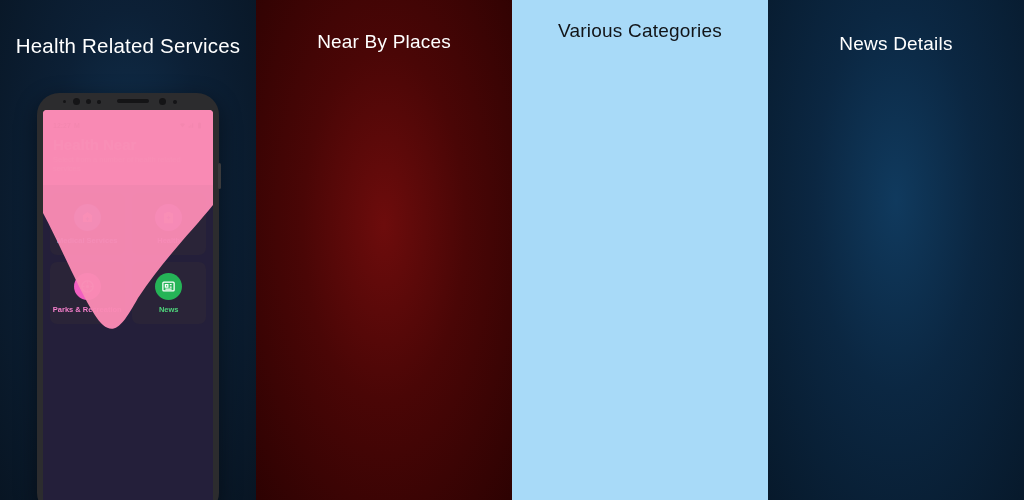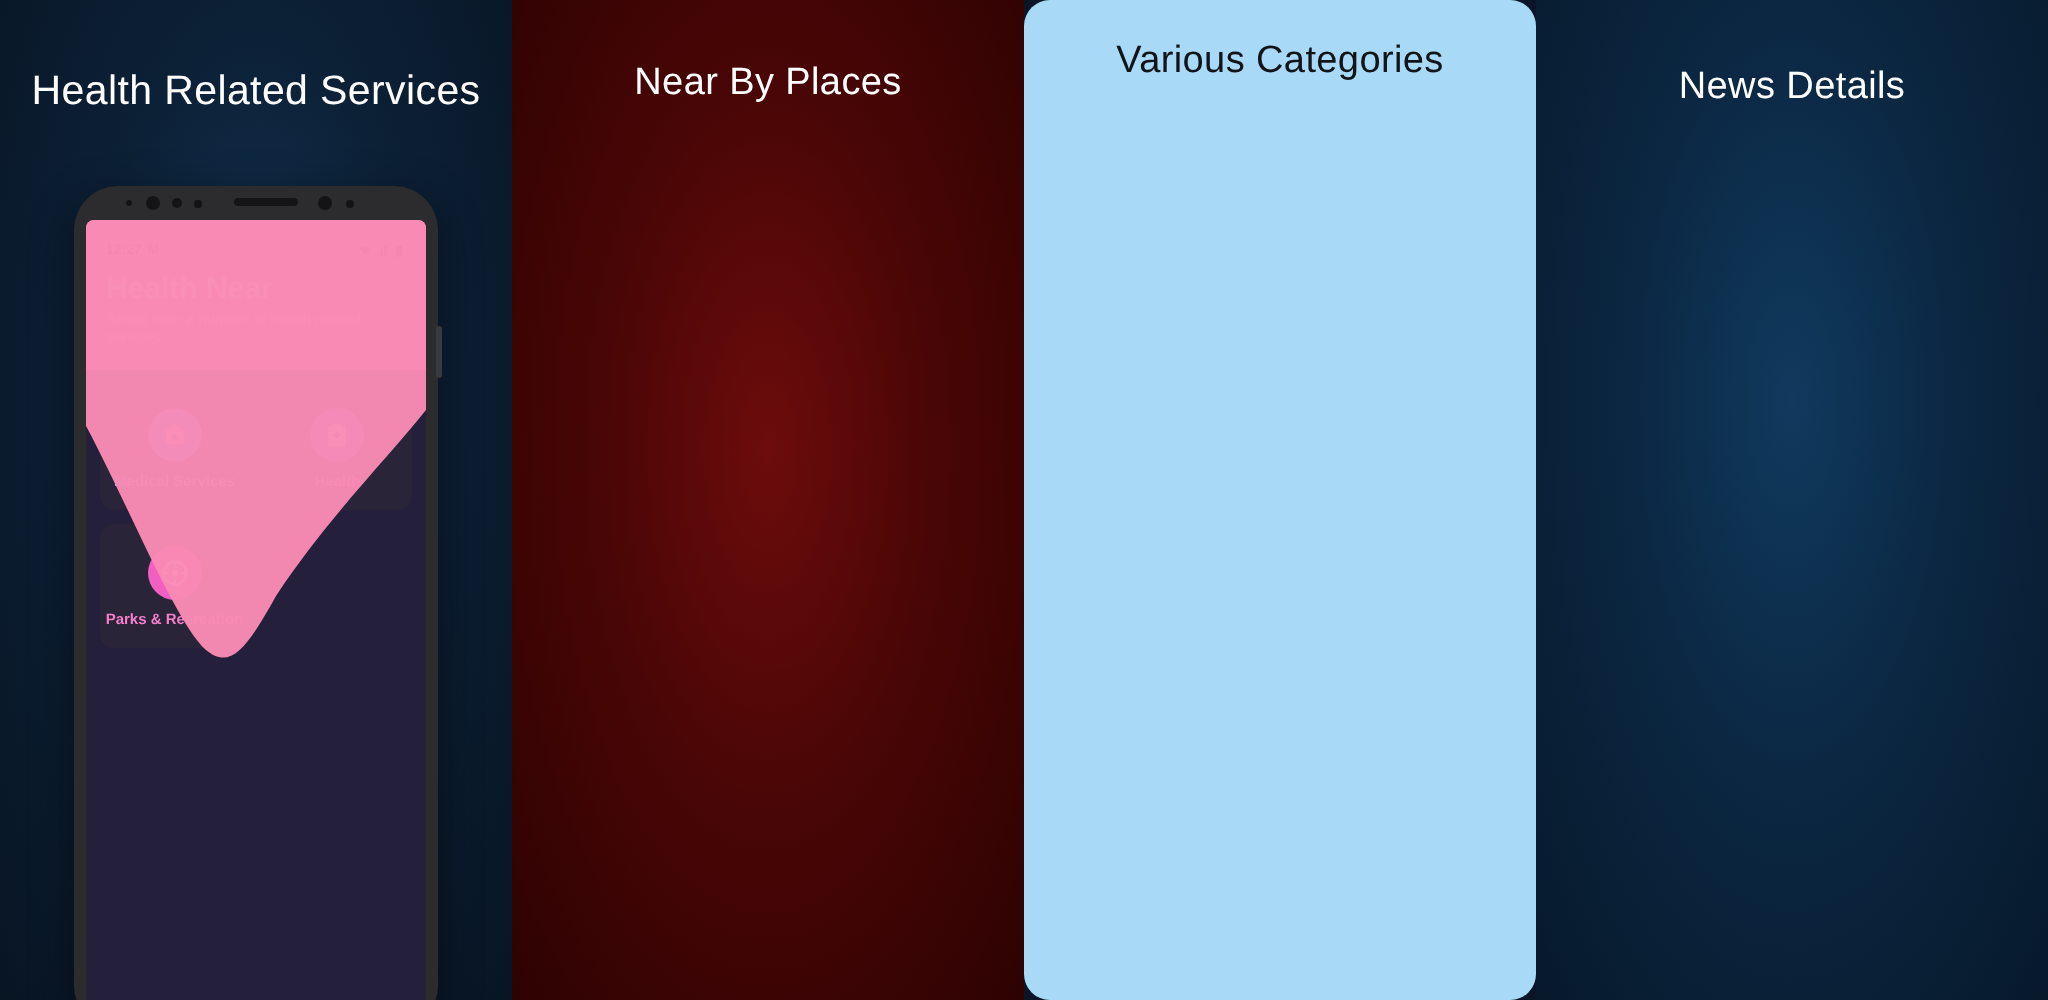--- a/index.html
+++ b/index.html
@@ -6,21 +6,21 @@
   html, body { width: 1024px; height: 500px; overflow: hidden; }
   body {
     font-family: "Liberation Sans", sans-serif;
     background: #0a1628;
     display: flex;
   }
   .panel { width: 256px; height: 500px; position: relative; overflow: hidden; }
 
   .p1 { background: radial-gradient(ellipse at 50% 40%, #123352 0%, #0c2036 45%, #081523 100%); }
   .p2 { background: radial-gradient(ellipse at 50% 45%, #6d0c0c 0%, #4a0606 45%, #2d0202 100%); }
-  .p3 { background: #a8daf8; border-radius: 13px; }
+  .p3 { background: #a8daf8; }
   .p4 { background: radial-gradient(ellipse at 50% 40%, #103a5e 0%, #0b2742 45%, #07192b 100%); }
 
   .ptitle {
     position: absolute; top: 30px; left: 0; width: 100%;
     text-align: center; font-size: 19px; letter-spacing: .2px;
     color: #ffffff; font-weight: 400;
   }
   .p3 .ptitle { color: #111418; top: 20px; }
   .p4 .ptitle { top: 33px; }
   .p2 .ptitle { top: 31px; }
@@ -132,20 +132,29 @@
             <div class="gicon" style="background:#f15fc0">
               <svg viewBox="0 0 24 24" fill="#fff">
                   <circle cx="12" cy="12" r="9" fill="none" stroke="#fff" stroke-width="2"></circle>
                   <circle cx="12" cy="12" r="2.5"></circle>
                   <path d="M12 3v4M12 17v4M3 12h4M17 12h4" stroke="#fff" stroke-width="1.8"></path>
                 </svg>
             </div>
             <div class="glabel" style="color:#f57fcb">Parks &amp; Recreation</div>
           </div>
 
+          <div class="gcard">
+            <div class="gicon" style="background:#25b457">
+              <svg viewBox="0 0 24 24" fill="none" stroke="#fff" stroke-width="2">
+                  <rect x="3" y="5" width="18" height="14" rx="1.5"></rect>
+                  <path d="M7 9h4v4H7zM14 9h3M14 13h3M7 16h10"></path>
+                </svg>
+            </div>
+            <div class="glabel" style="color:#4fd47c">News</div>
+          </div>
 
         </div>
 
       </div>
 
       <svg class="pink-curve" viewBox="0 0 170 400" preserveAspectRatio="none">
         <path d="M0,0 L170,0 L170,95 C150,120 120,150 95,188 C80,215 72,225 60,215 C45,202 20,140 0,103 Z" fill="#f98ab4" opacity="0.97"></path>
       </svg>
     </div>
   </div>

